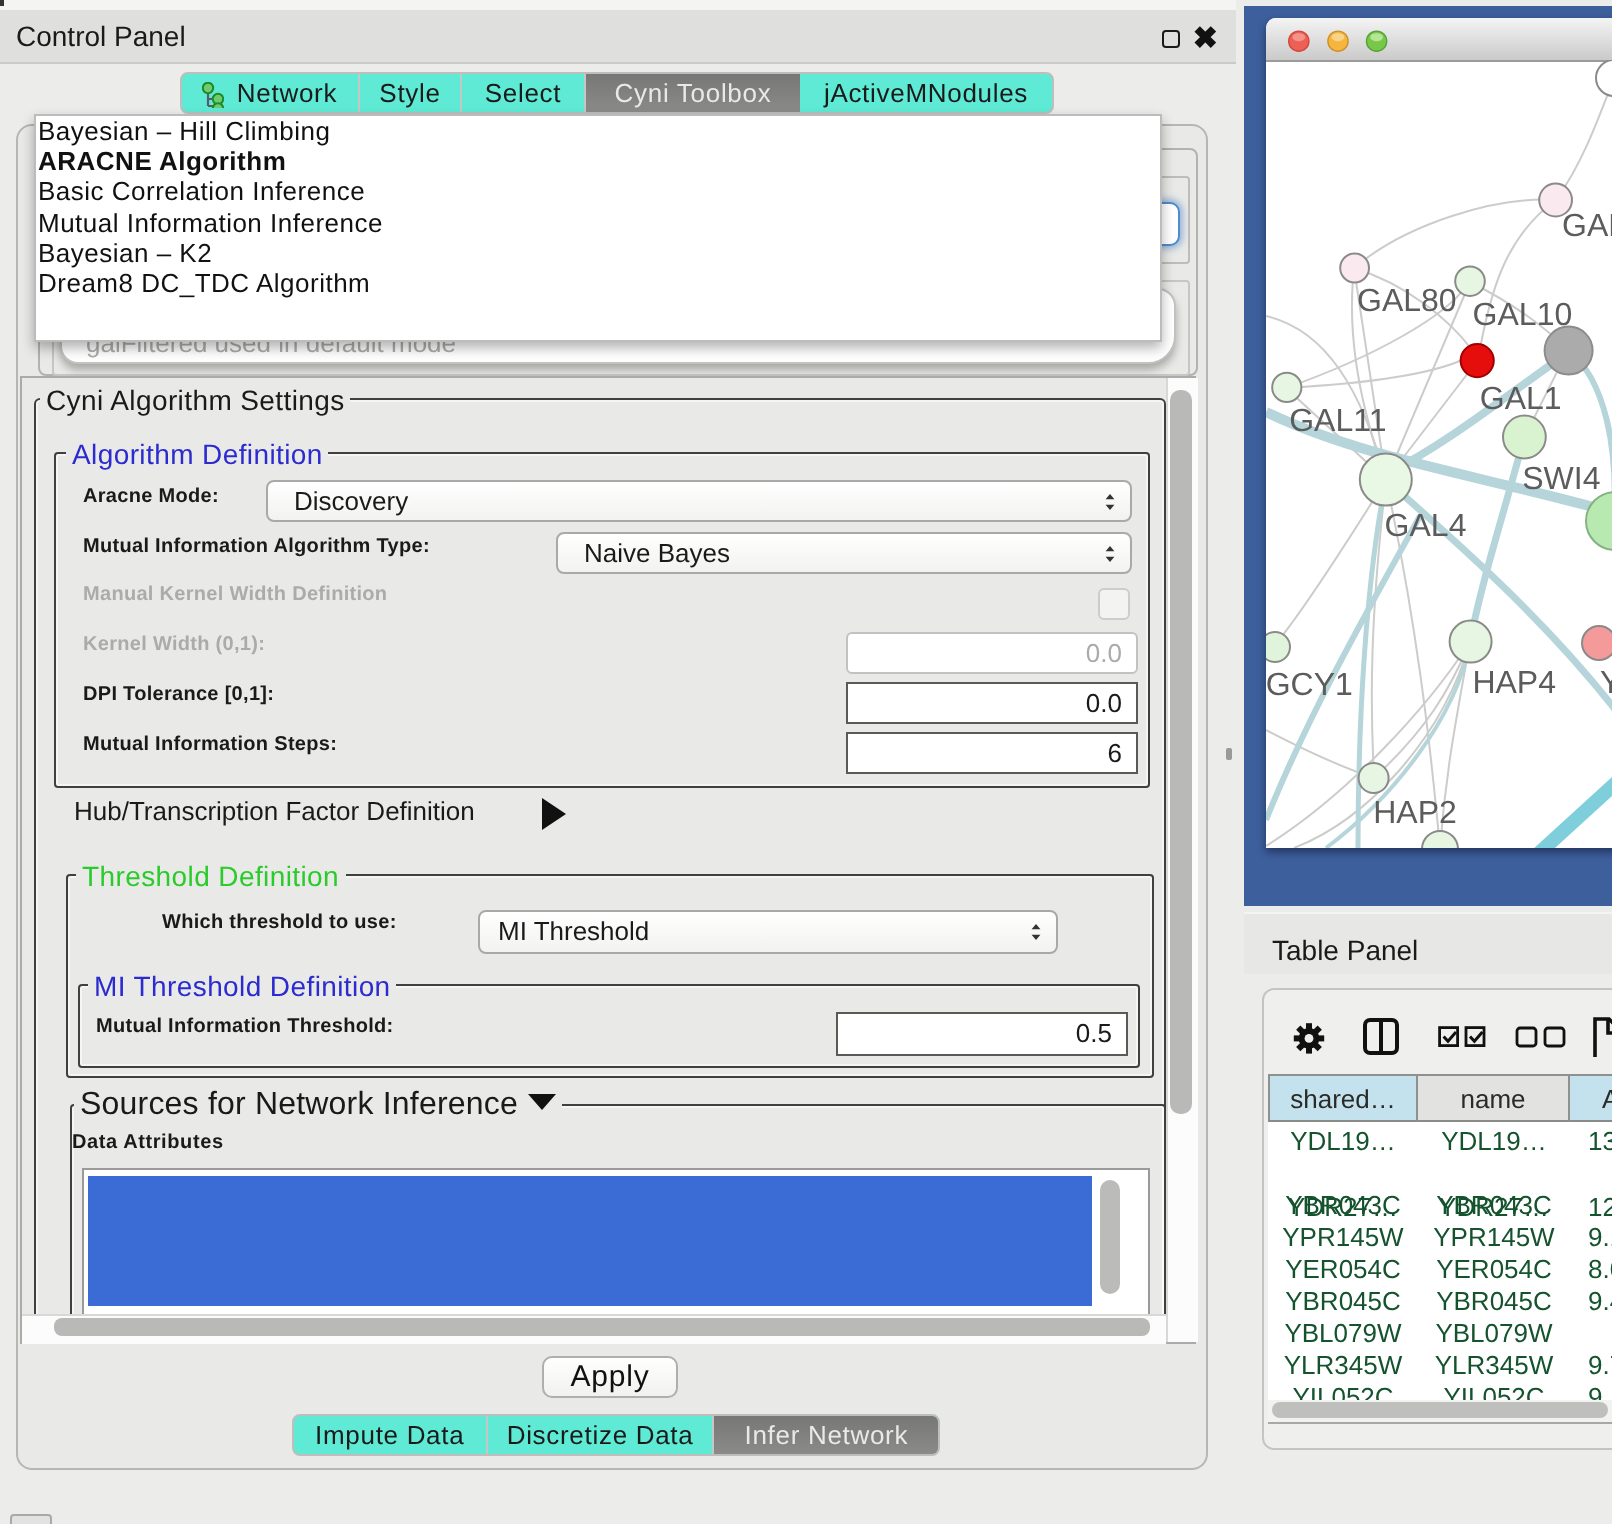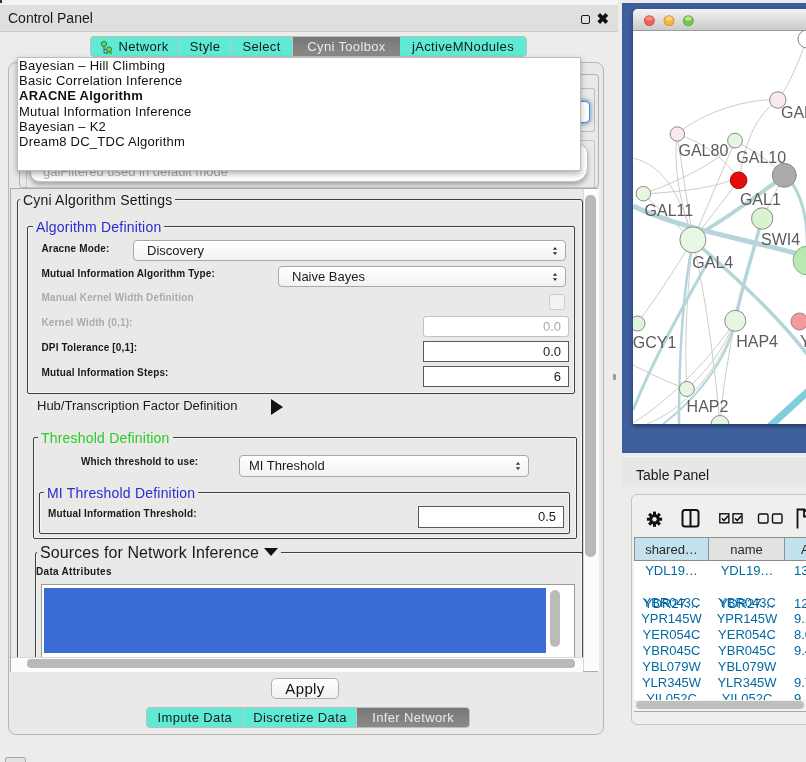--- a/index.html
+++ b/index.html
@@ -47,21 +47,21 @@
   
   #bluewin{left:622px;top:3px;width:184px;height:450px;background:#3D5F9C;}
   #macwin{left:11px;top:6px;width:180px;height:415px;background:#FFF;border-radius:5px 0 0 0;box-shadow:0 2px 4px rgba(0,0,20,0.45);}
   #mactb{left:0;top:0;width:180px;height:21px;background:linear-gradient(#F4F4F4,#CACACA);border-bottom:1px solid #9B9B9B;border-radius:5px 0 0 0;}
   #tp-bar{left:622px;top:456px;width:184px;height:30px;background:#E7E7E5;border-top:1px solid #F4F4F2;}
   #tp-bar span{position:absolute;left:14px;top:10px;font-size:14px;color:#1A1A1A;}
   #tablebox{left:631px;top:494px;width:184px;height:231px;background:#EFEFED;border:1px solid #C4C4C2;border-radius:6px;box-sizing:border-box;}
   
   #tbl{left:634px;top:537px;width:172px;height:174px;background:#FFF;overflow:hidden;}
   .th{position:absolute;top:0;height:24px;box-sizing:border-box;border-right:1px solid #90908E;border-top:1px solid #90908E;border-bottom:1px solid #8A8A88;font-size:13px;color:#2A2A28;text-align:center;line-height:24px;}
-  .tr{position:absolute;width:100%;font-size:13px;color:#0369a1;height:15.8px;}
+  .tr{position:absolute;width:100%;font-size:13px;color:#14532d;height:15.8px;}
   .td{position:absolute;text-align:center;white-space:nowrap;}
   #tscroll{left:634px;top:700px;width:172px;height:11px;background:#F2F2F0;}
   #tscroll div{position:absolute;left:2px;top:1px;width:168px;height:8px;border-radius:4px;background:#BFBFBD;}
   .net-lbl{font-size:16px;fill:#5C5C5C;font-family:"Liberation Sans",sans-serif;}
 </style>
 </head>
 <body>
 <div class="abs" style="left:0;top:0;width:618px;height:5px;background:#F4F4F2;"></div>
 <div class="abs" style="left:0;top:0;width:2px;height:3px;background:#333;"></div>
 <div class="abs" id="titlebar">
@@ -153,22 +153,22 @@
   <span class="gtitle" style="left:1px;color:#1A1A1A;font-size:16px;letter-spacing:0.1px;top:-9px;">Sources for Network Inference <span style="display:inline-block;width:0;height:0;border-top:8px solid #111;border-left:7px solid transparent;border-right:7px solid transparent;vertical-align:2px;"></span></span>
 </div>
 <span class="abs lbl" style="left:36px;top:566px;letter-spacing:0.3px;">Data Attributes</span>
 <div class="abs" style="left:41px;top:584px;width:534px;height:84px;background:#FFF;border:1px solid #9A9A98;box-sizing:border-box;overflow:hidden;">
   <div style="position:absolute;left:2px;top:3px;width:502px;height:65px;background:#3B6BD5;"></div>
   <div style="position:absolute;left:508px;top:5px;width:10px;height:57px;background:#BBBBB9;border-radius:5px;"></div>
 </div>
 
 <div class="abs" id="popup">
   <div class="it">Bayesian – Hill Climbing</div>
+  <div class="it" style="font-weight:bold;">ARACNE Algorithm</div>
   <div class="it">Basic Correlation Inference</div>
-  <div class="it" style="font-weight:bold;">ARACNE Algorithm</div>
   <div class="it">Mutual Information Inference</div>
   <div class="it">Bayesian – K2</div>
   <div class="it">Dream8 DC_TDC Algorithm</div>
 </div>
 
 <div class="abs" style="left:271px;top:678px;width:68px;height:21px;background:linear-gradient(#FFFFFF,#F1F1EF);border:1px solid #AFAFAD;border-radius:5px;box-sizing:border-box;text-align:center;font-size:15px;letter-spacing:0.4px;color:#111;line-height:19px;">Apply</div>
 <div class="abs tabstrip" id="bottabs">
   <div class="tab" style="width:97px;">Impute Data</div>
   <div class="tab" style="width:114px;">Discretize Data</div>
   <div class="tab sel" style="width:112px;">Infer Network</div>

